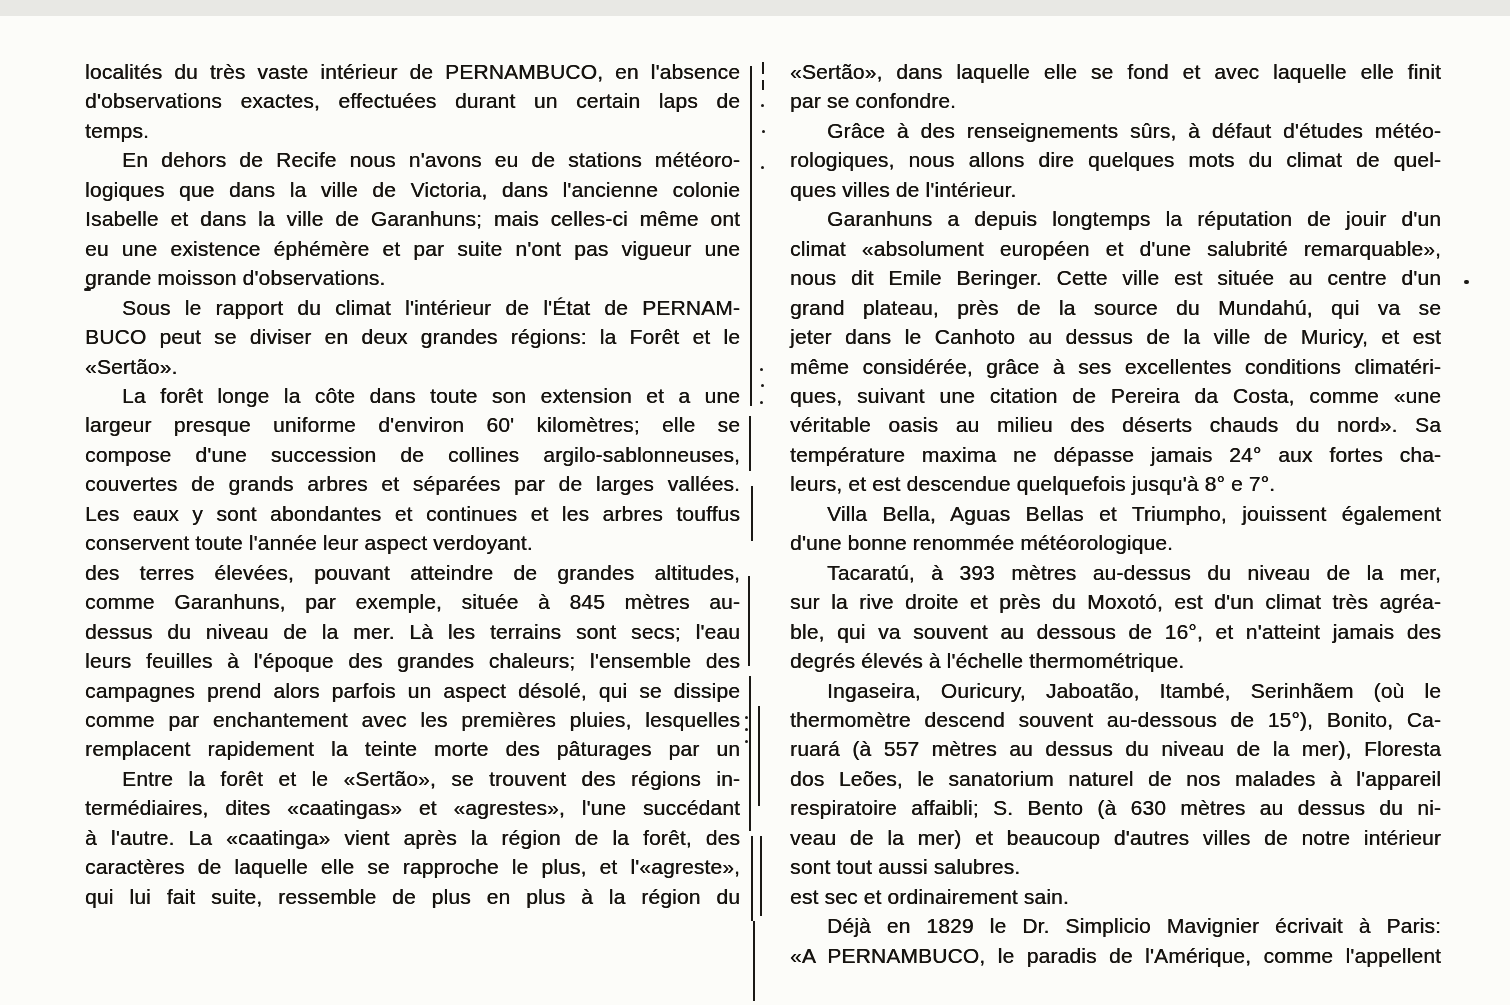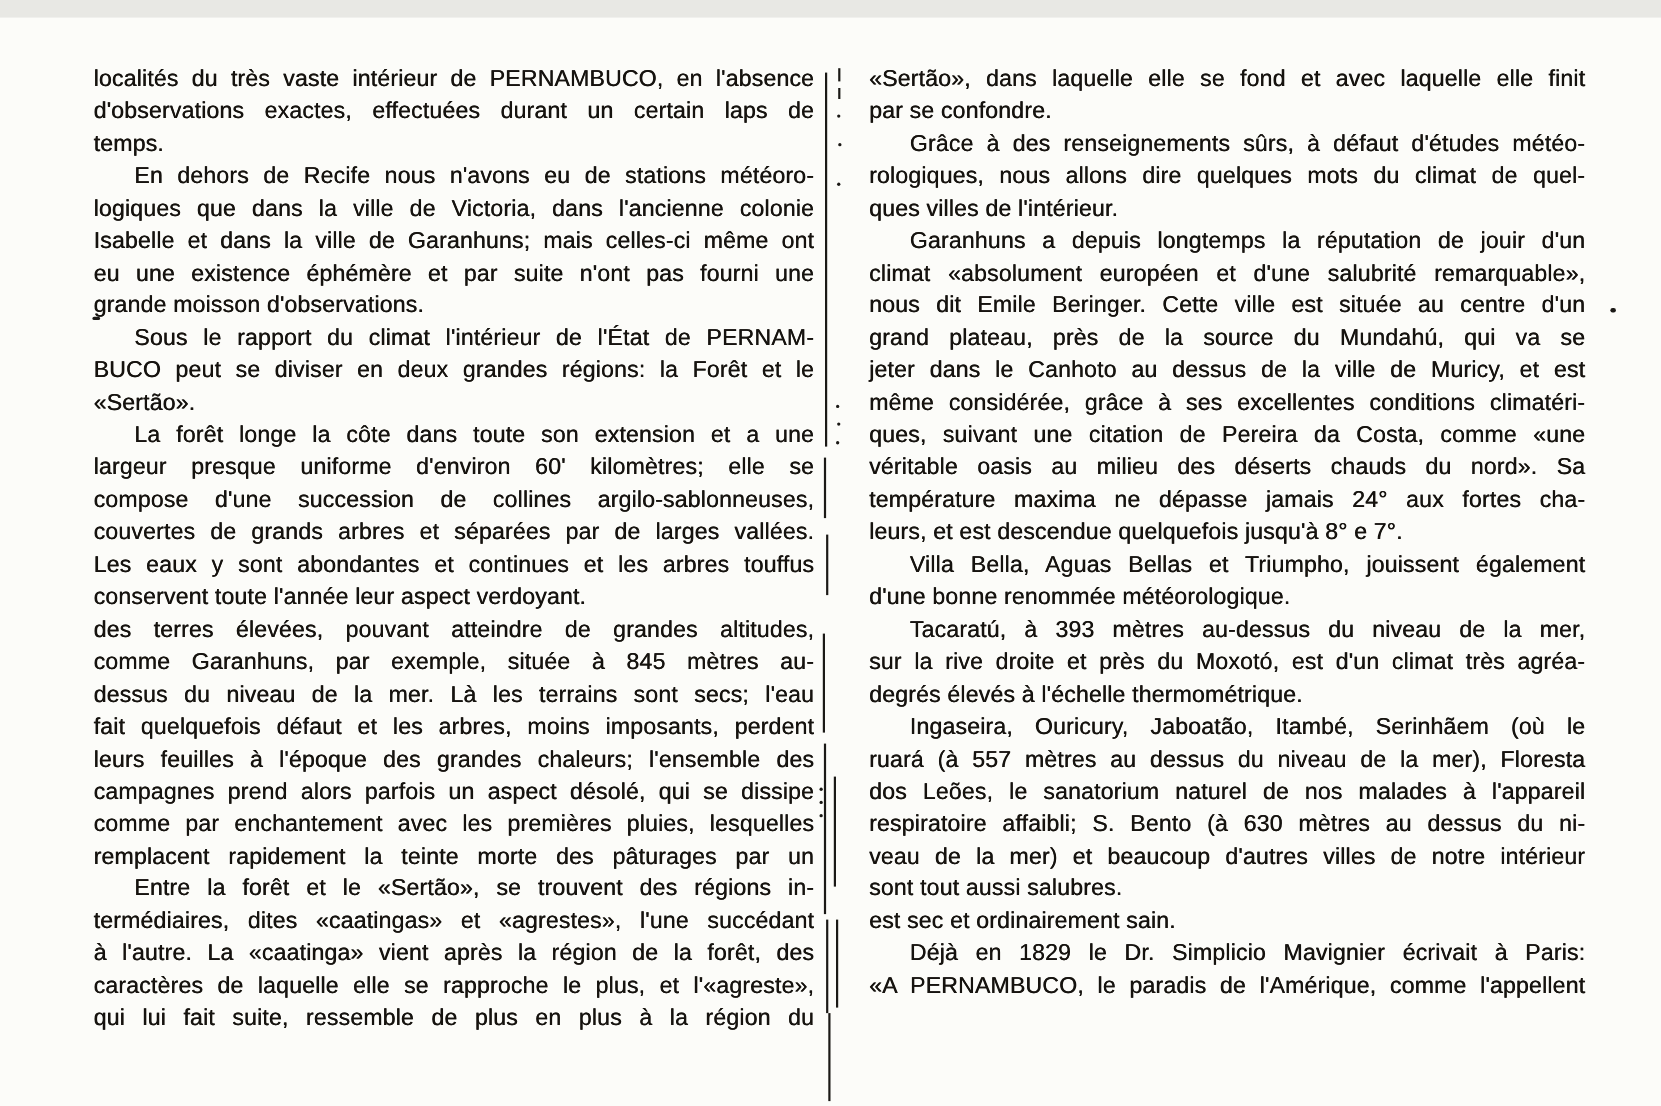--- a/index.html
+++ b/index.html
@@ -33,35 +33,34 @@
 
 <div class="page">
 
   <div class="col" id="col-left">
       <div class="line">localités du très vaste intérieur de PERNAMBUCO, en l'absence</div>
       <div class="line">d'observations exactes, effectuées durant un certain laps de</div>
       <div class="line end">temps.</div>
       <div class="line indent">En dehors de Recife nous n'avons eu de stations météoro-</div>
       <div class="line">logiques que dans la ville de Victoria, dans l'ancienne colonie</div>
       <div class="line">Isabelle et dans la ville de Garanhuns; mais celles-ci même ont</div>
-      <div class="line">eu une existence éphémère et par suite n'ont pas fourni une</div>
+      <div class="line">eu une existence éphémère et par suite n'ont pas vigueur une</div>
       <div class="line end">grande moisson d'observations.</div>
       <div class="line indent">Sous le rapport du climat l'intérieur de l'État de PERNAM-</div>
       <div class="line">BUCO peut se diviser en deux grandes régions: la Forêt et le</div>
       <div class="line end">«Sertão».</div>
       <div class="line indent">La forêt longe la côte dans toute son extension et a une</div>
       <div class="line">largeur presque uniforme d'environ 60' kilomètres; elle se</div>
       <div class="line">compose d'une succession de collines argilo-sablonneuses,</div>
       <div class="line">couvertes de grands arbres et séparées par de larges vallées.</div>
       <div class="line">Les eaux y sont abondantes et continues et les arbres touffus</div>
       <div class="line end">conservent toute l'année leur aspect verdoyant.</div>
       <div class="line">des terres élevées, pouvant atteindre de grandes altitudes,</div>
       <div class="line">comme Garanhuns, par exemple, située à 845 mètres au-</div>
       <div class="line">dessus du niveau de la mer. Là les terrains sont secs; l'eau</div>
-      <div class="line">fait quelquefois défaut et les arbres, moins imposants, perdent</div>
       <div class="line">leurs feuilles à l'époque des grandes chaleurs; l'ensemble des</div>
       <div class="line">campagnes prend alors parfois un aspect désolé, qui se dissipe</div>
       <div class="line">comme par enchantement avec les premières pluies, lesquelles</div>
       <div class="line">remplacent rapidement la teinte morte des pâturages par un</div>
       <div class="line indent">Entre la forêt et le «Sertão», se trouvent des régions in-</div>
       <div class="line">termédiaires, dites «caatingas» et «agrestes», l'une succédant</div>
       <div class="line">à l'autre. La «caatinga» vient après la région de la forêt, des</div>
       <div class="line">caractères de laquelle elle se rapproche le plus, et l'«agreste»,</div>
       <div class="line">qui lui fait suite, ressemble de plus en plus à la région du</div>
     </div>
@@ -79,22 +78,24 @@
       <div class="line">jeter dans le Canhoto au dessus de la ville de Muricy, et est</div>
       <div class="line">même considérée, grâce à ses excellentes conditions climatéri-</div>
       <div class="line">ques, suivant une citation de Pereira da Costa, comme «une</div>
       <div class="line">véritable oasis au milieu des déserts chauds du nord». Sa</div>
       <div class="line">température maxima ne dépasse jamais 24° aux fortes cha-</div>
       <div class="line end">leurs, et est descendue quelquefois jusqu'à 8° e 7°.</div>
       <div class="line indent">Villa Bella, Aguas Bellas et Triumpho, jouissent également</div>
       <div class="line end">d'une bonne renommée météorologique.</div>
       <div class="line indent">Tacaratú, à 393 mètres au-dessus du niveau de la mer,</div>
       <div class="line">sur la rive droite et près du Moxotó, est d'un climat très agréa-</div>
+      <div class="line">ble, qui va souvent au dessous de 16°, et n'atteint jamais des</div>
       <div class="line end">degrés élevés à l'échelle thermométrique.</div>
       <div class="line indent">Ingaseira, Ouricury, Jaboatão, Itambé, Serinhãem (où le</div>
+      <div class="line">thermomètre descend souvent au-dessous de 15°), Bonito, Ca-</div>
       <div class="line">ruará (à 557 mètres au dessus du niveau de la mer), Floresta</div>
       <div class="line">dos Leões, le sanatorium naturel de nos malades à l'appareil</div>
       <div class="line">respiratoire affaibli; S. Bento (à 630 mètres au dessus du ni-</div>
       <div class="line">veau de la mer) et beaucoup d'autres villes de notre intérieur</div>
       <div class="line end">sont tout aussi salubres.</div>
       <div class="line end">est sec et ordinairement sain.</div>
       <div class="line indent">Déjà en 1829 le Dr. Simplicio Mavignier écrivait à Paris:</div>
       <div class="line">«A PERNAMBUCO, le paradis de l'Amérique, comme l'appellent</div>
     </div>
 

